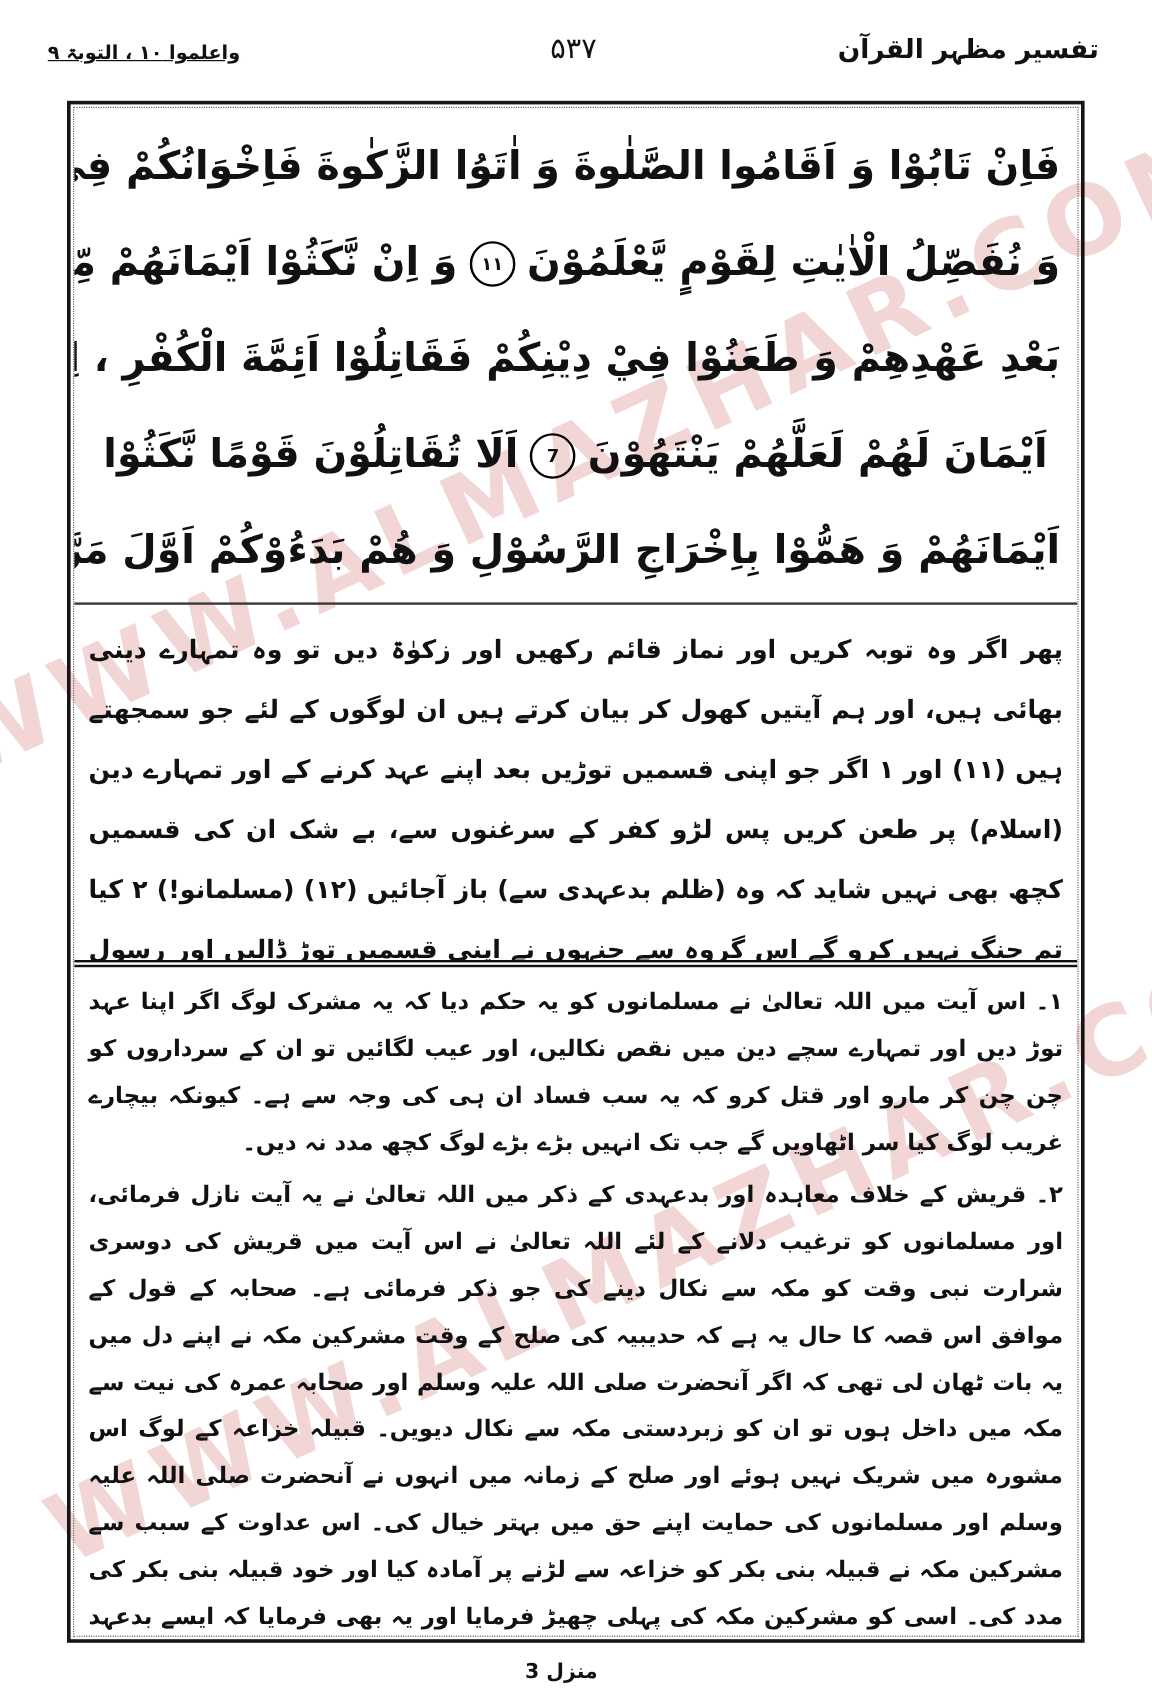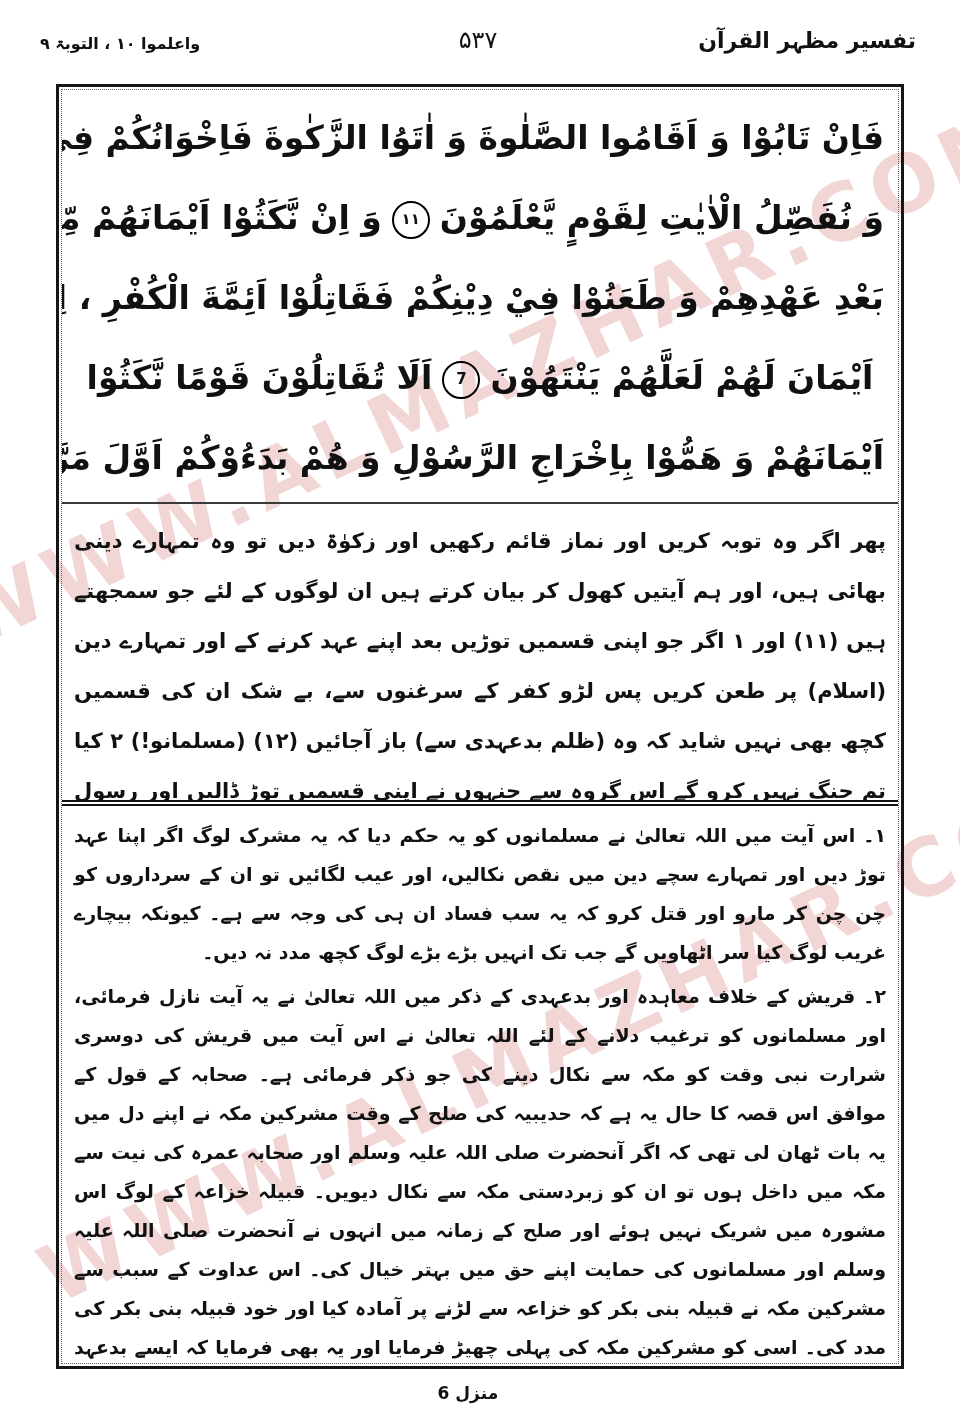--- a/index.html
+++ b/index.html
@@ -12,21 +12,21 @@
     position: relative;
     color: #111;
   }
   .page { position: absolute; inset: 0; }
 
   
   .header { position: absolute; top: 24px; left: 40px; right: 44px; height: 42px; z-index: 3; }
   .header .h-right  { position: absolute; right: 0; top: 4px; font-size: 22px; font-weight: bold; text-align: right; }
   .header .h-center { position: absolute; left: 50%; top: 2px; transform: translateX(-50%);
                       font-size: 24px; font-weight: normal; letter-spacing: 3px; }
-  .header .h-left   { position: absolute; left: 0; top: 10px; font-size: 16px; font-weight: bold; }
+  .header .h-left   { position: absolute; left: 0; top: 10px; font-size: 16px; font-weight: bold; text-decoration: underline; }
 
   
   .watermark {
     position: absolute; z-index: 1;
     font-weight: bold; font-size: 80px; letter-spacing: 9px;
     color: rgba(217, 128, 128, 0.33);
     transform: rotate(-25deg);
     white-space: nowrap; direction: ltr;
     pointer-events: none;
   }
@@ -128,15 +128,15 @@
       </section>
 
       <section class="commentary">
           <p class="comm-para"><span class="para-marker">۱۔</span>اس آیت میں اللہ تعالیٰ نے مسلمانوں کو یہ حکم دیا کہ یہ مشرک لوگ اگر اپنا عہد توڑ دیں اور تمہارے سچے دین میں نقص نکالیں، اور عیب لگائیں تو ان کے سرداروں کو چن چن کر مارو اور قتل کرو کہ یہ سب فساد ان ہی کی وجہ سے ہے۔ کیونکہ بیچارے غریب لوگ کیا سر اٹھاویں گے جب تک انہیں بڑے بڑے لوگ کچھ مدد نہ دیں۔</p>
           <p class="comm-para"><span class="para-marker">۲۔</span>قریش کے خلاف معاہدہ اور بدعہدی کے ذکر میں اللہ تعالیٰ نے یہ آیت نازل فرمائی، اور مسلمانوں کو ترغیب دلانے کے لئے اللہ تعالیٰ نے اس آیت میں قریش کی دوسری شرارت نبی وقت کو مکہ سے نکال دینے کی جو ذکر فرمائی ہے۔ صحابہ کے قول کے موافق اس قصہ کا حال یہ ہے کہ حدیبیہ کی صلح کے وقت مشرکین مکہ نے اپنے دل میں یہ بات ٹھان لی تھی کہ اگر آنحضرت صلی اللہ علیہ وسلم اور صحابہ عمرہ کی نیت سے مکہ میں داخل ہوں تو ان کو زبردستی مکہ سے نکال دیویں۔ قبیلہ خزاعہ کے لوگ اس مشورہ میں شریک نہیں ہوئے اور صلح کے زمانہ میں انہوں نے آنحضرت صلی اللہ علیہ وسلم اور مسلمانوں کی حمایت اپنے حق میں بہتر خیال کی۔ اس عداوت کے سبب سے مشرکین مکہ نے قبیلہ بنی بکر کو خزاعہ سے لڑنے پر آمادہ کیا اور خود قبیلہ بنی بکر کی مدد کی۔ اسی کو مشرکین مکہ کی پہلی چھیڑ فرمایا اور یہ بھی فرمایا کہ ایسے بدعہد لوگوں سے لڑنے میں کسی ایماندار شخص کو کچھ تامل اور ڈر نہ چاہیے۔ کیونکہ ایماندار</p>
         </section>
 
     </div>
   </div>
 
-  <div class="footer">منزل 6</div>
+  <div class="footer">منزل 3</div>
 
 </div>
 
 </body></html>

